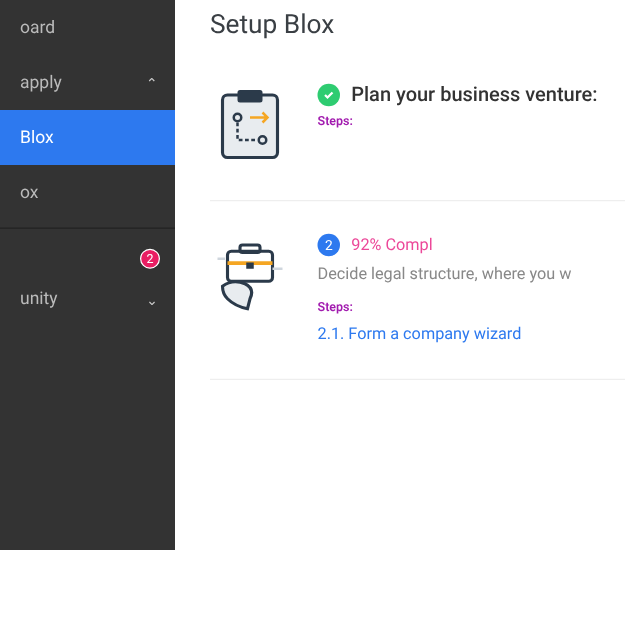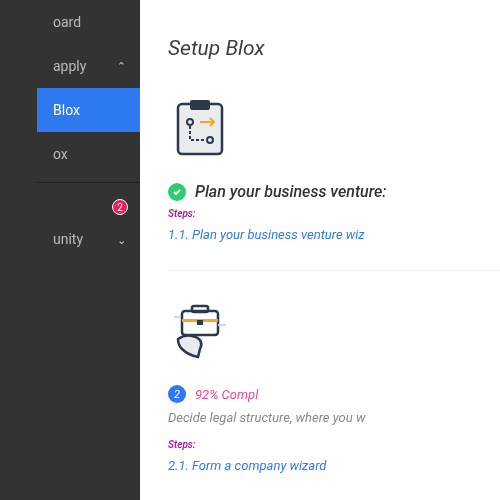--- a/index.html
+++ b/index.html
@@ -1,27 +1,27 @@
 <!DOCTYPE html>
 <html><head>
 <meta charset="utf-8">
 <style>
 * { box-sizing: border-box; margin: 0; padding: 0; }
 body { font-family: -apple-system, BlinkMacSystemFont, "Segoe UI", Roboto, sans-serif; width: 500px; height: 500px; overflow: hidden; display: flex; background: #fff; }
-.sidebar { width: 140px; height: 500px; background: #333333; color: #bbb; flex-shrink: 0; font-size: 14px; padding-left: 37px; }
+.sidebar { width: 140px; height: 440px; background: #333333; color: #bbb; flex-shrink: 0; font-size: 14px; }
 .side-item { padding: 14px 0 14px 16px; display: flex; align-items: center; justify-content: space-between; cursor: pointer; white-space: nowrap; overflow: hidden; }
 .side-item.active { background: #2d79ef; color: #fff; align-items: flex-end; }
 .side-item.sub { padding-left: 16px; }
 .side-item .chev { margin-right: 14px; color: #ccc; font-size: 11px; }
 .side-sep { height: 1px; background: #222; margin: 6px 0; }
 .side-item.badge-row { position: relative; }
 .badge { position: absolute; right: 12px; top: 10px; background: #e91e63; color: #fff; font-size: 10px; width: 16px; height: 16px; border-radius: 50%; display: flex; align-items: center; justify-content: center; border: 1px solid #fff; }
-.main { flex: 1; padding: 36px 0 0 28px; overflow: hidden; font-style: italic; }
+.main { flex: 1; padding: 8px 0 0 28px; overflow: hidden; }
 .page-title { font-size: 21px; color: #3a3f44; font-weight: 400; margin-bottom: 34px; }
-.step-card { display: flex; gap: 22px; padding-bottom: 28px; margin-bottom: 26px; border-bottom: 1px solid #eee; flex-direction: column; }
+.step-card { display: flex; gap: 22px; padding-bottom: 28px; margin-bottom: 26px; border-bottom: 1px solid #eee; }
 .step-icon { width: 64px; height: 64px; flex-shrink: 0; margin-top: 2px; }
 .step-body { flex: 1; min-width: 0; }
 .step-head { display: flex; align-items: center; gap: 9px; margin-bottom: 7px; flex-wrap: nowrap; white-space: nowrap; }
 .check { width: 18px; height: 18px; border-radius: 50%; background: #2ecc71; display: inline-flex; align-items: center; justify-content: center; flex-shrink: 0; }
 .check svg { width: 10px; height: 10px; }
 .numcircle { width: 18px; height: 18px; border-radius: 50%; background: #2d79ef; color: #fff; font-size: 11px; display: inline-flex; align-items: center; justify-content: center; flex-shrink: 0; }
 .step-title { font-size: 16px; color: #333; font-weight: 500; }
 .step-status { font-size: 13px; color: #888; }
 .step-status.blue { color: #ec4899; }
 .step-desc { font-size: 13px; color: #888; margin-bottom: 14px; white-space: nowrap; overflow: hidden; }
@@ -73,21 +73,20 @@
     <div class="step-body">
       <div class="step-head">
         <span class="check">
             <svg viewBox="0 0 10 10">
               <path d="M2 5 L4 7 L8 3" stroke="#fff" stroke-width="1.8" fill="none"></path>
             </svg>
           </span>
         <span class="step-title">Plan your business venture:</span>
       </div>
       <div class="steps-lbl">Steps:</div>
-      <div class="step-link">1.1. Plan your business venture wiz</div>
     </div>
   </div>
 
   <div class="step-card">
     <div class="step-icon">
       <svg viewBox="0 0 64 64">
           <rect x="14" y="12" width="36" height="24" rx="3" fill="#fff" stroke="#2b3a4a" stroke-width="2.5"></rect>
           <rect x="24" y="7" width="16" height="6" rx="2" fill="none" stroke="#2b3a4a" stroke-width="2.5"></rect>
           <rect x="14" y="20" width="36" height="3" fill="#f5a623"></rect>
           <rect x="29" y="21" width="6" height="5" fill="#2b3a4a"></rect>

